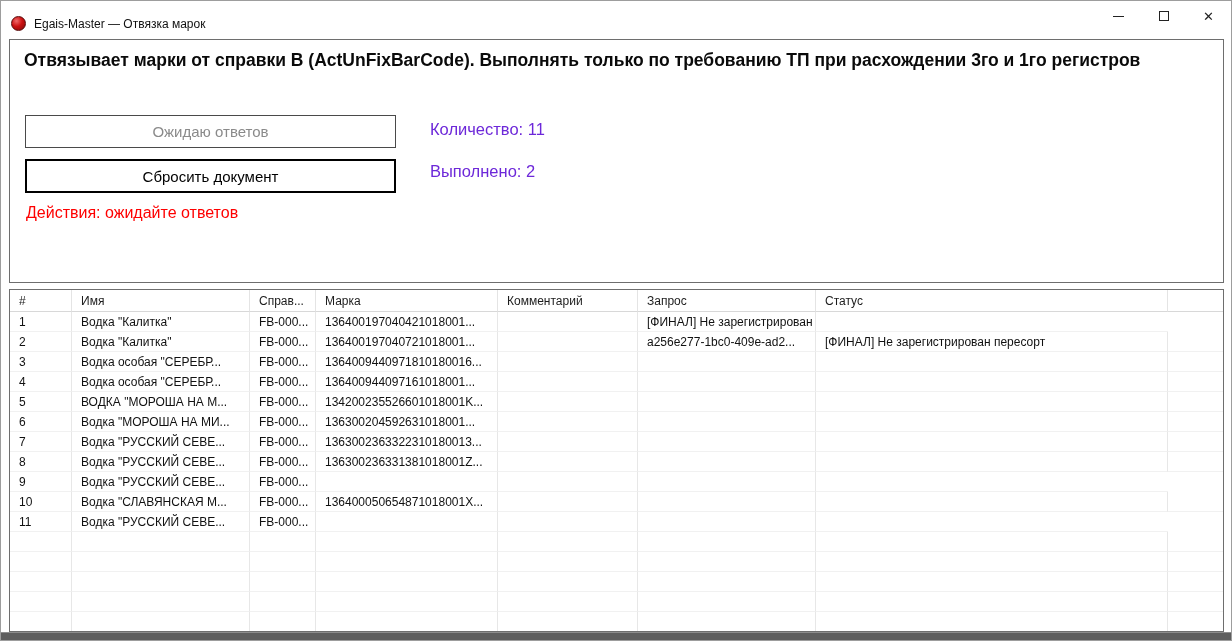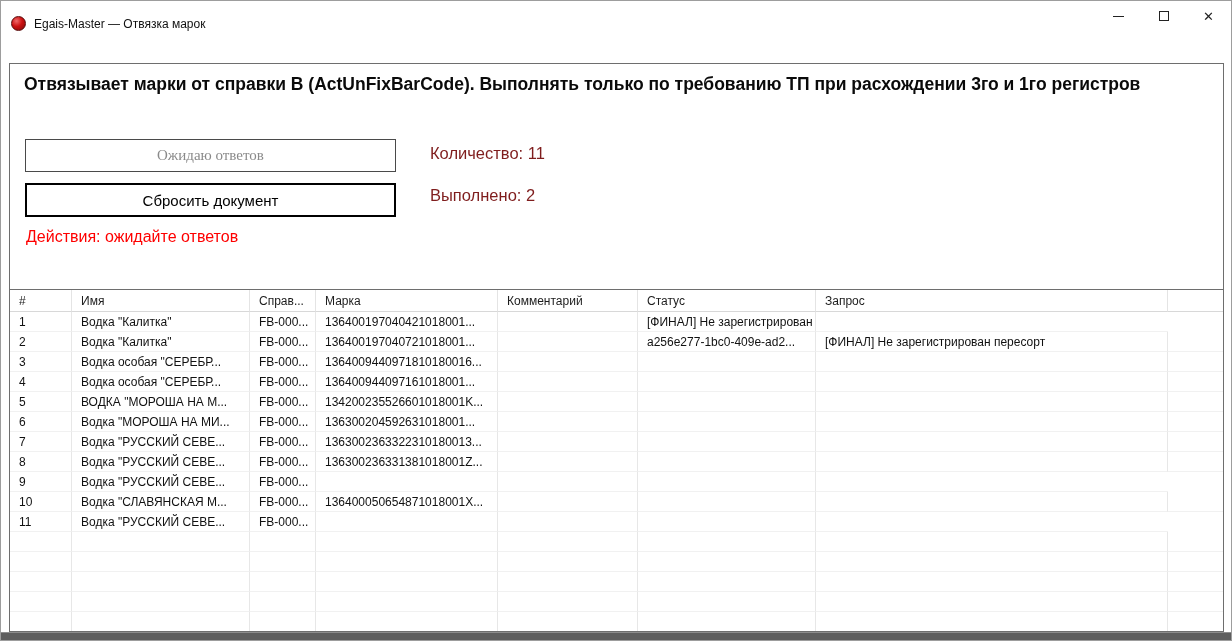--- a/index.html
+++ b/index.html
@@ -14,28 +14,28 @@
   .app-icon{width:15px;height:15px;border-radius:50%;margin:0 8px 0 10px;
     background:radial-gradient(circle at 35% 30%, #f06a6a 0%, #cc1111 45%, #7a0b0b 100%);
     border:1px solid #5a0808;flex:0 0 auto;}
   .title-text{font-size:12px;color:#111;white-space:nowrap;}
   .win-controls{position:absolute;right:0;top:0;height:30px;display:flex;}
   .win-btn{width:45px;height:30px;display:flex;align-items:center;justify-content:center;color:#222;cursor:default;}
   .glyph-min{display:block;width:11px;height:1px;background:#222;}
   .glyph-max{display:block;width:10px;height:10px;border:1px solid #222;background:transparent;}
   .glyph-close{font-size:13px;line-height:1;color:#222;}
   
-  .info-panel{position:absolute;left:8px;top:38px;width:1215px;height:244px;border:1px solid #6e6e6e;background:#fff;margin-top:24px;}
+  .info-panel{position:absolute;left:8px;top:38px;width:1215px;height:244px;border:1px solid #6e6e6e;background:#fff;}
   .description{position:absolute;left:14px;top:9px;right:16px;font-size:17.5px;font-weight:bold;line-height:1.32;color:#0a0a0a;}
   .btn{position:absolute;left:15px;width:371px;background:#fff;text-align:center;
        font-family:"Liberation Sans", sans-serif;font-size:15px;padding:0;cursor:pointer;}
-  .btn-wait{top:75px;height:33px;border:1px solid #4a4a4a;color:#8a8a8a;font-family:Liberation Serif, serif;}
+  .btn-wait{top:75px;height:33px;border:1px solid #4a4a4a;color:#8a8a8a;}
   .btn-reset{top:119px;height:34px;border:2px solid #000000;color:#000;}
   .action-label{position:absolute;left:16px;top:164px;font-size:16px;color:#fe0000;white-space:nowrap;}
-  .stat{position:absolute;left:420px;font-size:16.5px;color:#7f1d1d;white-space:nowrap;}
+  .stat{position:absolute;left:420px;font-size:16.5px;color:#6d28d9;white-space:nowrap;}
   .stat-count{top:80px;}
   .stat-done{top:122px;}
   .stat-time{top:164px;}
   
   .table-panel{position:absolute;left:8px;top:288px;width:1215px;height:343px;border:1px solid #6e6e6e;background:#fff;overflow:hidden;}
   .thead,.tr{display:grid;grid-template-columns:62px 178px 66px 182px 140px 178px 352px 1fr;}
   .th{height:22px;padding:4px 6px 0 9px;font-size:12px;color:#1c1c1c;
       border-right:1px solid #e4e4e4;border-bottom:1px solid #d8d8d8;
       white-space:nowrap;overflow:hidden;cursor:default;}
   .th:last-child{border-right:none;}
@@ -76,22 +76,22 @@
     <div class="stat stat-done">Выполнено: 2</div>
   </div>
 
   <div class="table-panel">
     <div class="thead">
         <div class="th">#</div>
         <div class="th">Имя</div>
         <div class="th">Справ...</div>
         <div class="th">Марка</div>
         <div class="th">Комментарий</div>
+        <div class="th">Запрос</div>
         <div class="th">Статус</div>
-        <div class="th">Запрос</div>
         <div class="th"></div>
       </div>
     <div>
         <div class="tr">
           <div class="td">1</div>
           <div class="td">Водка "Калитка"</div>
           <div class="td">FB-000...</div>
           <div class="td">136400197040421018001...</div>
           <div class="td"></div>
           <div class="td">[ФИНАЛ] Не зарегистрирован пересорт</div>

